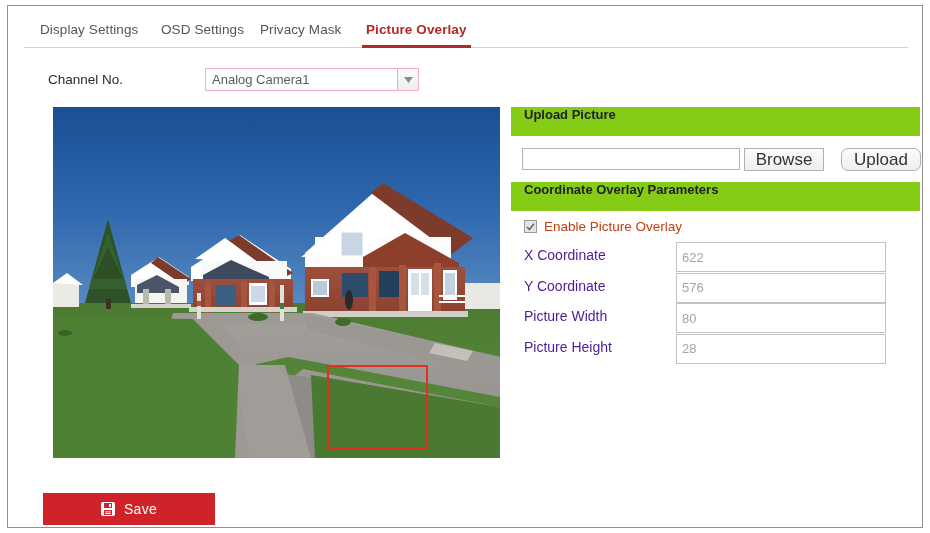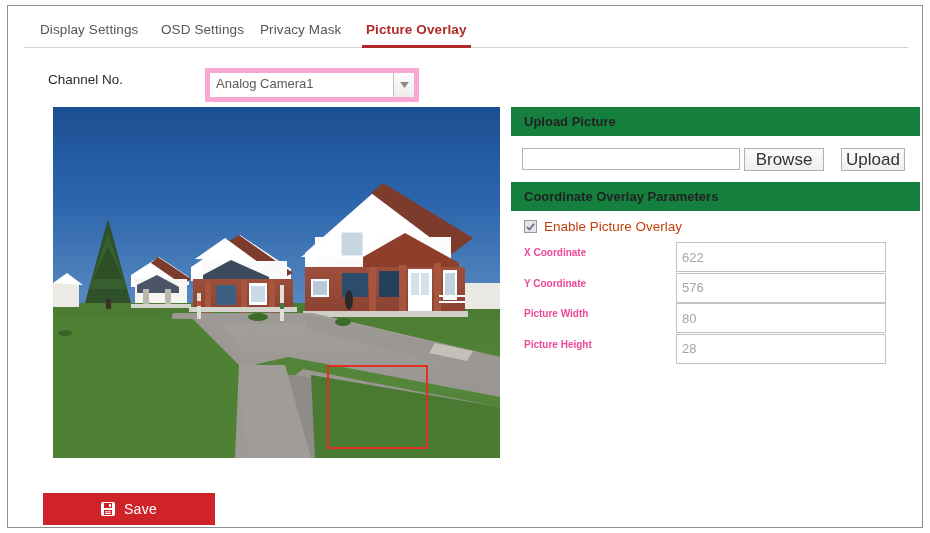--- a/index.html
+++ b/index.html
@@ -62,23 +62,23 @@
   }
   #channel-label {
     position: absolute;
     left: 40px; top: 4px;
     font-size: 13.5px;
     color: #2b2b2b;
   }
   #channel-select {
     position: absolute;
     left: 197px; top: 0;
-    width: 214px; height: 34px;
-    background: #ffffff;
-    border: 5px solid #f9a8d4;
+    width: 214px; height: 23px;
+    background: #ffffff;
+    border: 1px solid #f9a8d4;
     display: flex;
     align-items: stretch;
     cursor: pointer;
     gap: 41px;
   }
   #channel-select-value {
     flex: 1;
     padding-left: 6px;
     font-size: 13px;
     color: #5b5b5b;
@@ -119,23 +119,22 @@
   }
 
   
   #right-panel {
     position: absolute;
     left: 503px; top: 101px;
     width: 409px;
   }
   .section-head {
     height: 29px;
-    background: #15803d;
-    display: flex;
-    align-items: center;
+    background: #84cc16;
+    display: flex;
     padding-left: 13px;
     font-size: 13px;
     font-weight: bold;
     color: #222222;
   }
   #upload-row {
     position: relative;
     height: 46px;
   }
   #upload-path-input {
@@ -156,21 +155,21 @@
     height: 23px;
     background: linear-gradient(#fbfbfb, #eeeeee);
     border: 1px solid #b0b0b0;
     font-family: "Liberation Sans", sans-serif;
     font-size: 17px;
     color: #333333;
     cursor: pointer;
     padding: 0;
   }
   #browse-button { left: 233px; width: 80px; }
-  #upload-button { left: 330px; width: 64px; }
+  #upload-button { left: 330px; width: 80px; border-radius: 7px; }
 
   #params-body { position: relative; padding-top: 0; }
 
   #enable-overlay-row {
     position: relative;
     height: 31px;
     display: flex;
     align-items: center;
     padding-left: 13px;
     cursor: pointer;
@@ -191,24 +190,23 @@
     color: #c2410c;
   }
 
   .param-row {
     position: relative;
     height: 30.5px;
   }
   .param-label {
     position: absolute;
     left: 13px; top: 5px;
-    font-size: 10px;
-    color: #ec4899;
+    font-size: 14px;
+    color: #4c1d95;
     white-space: nowrap;
-    font-weight: bold;
   }
   .param-input {
     position: absolute;
     left: 165px; top: 0;
     width: 210px; height: 30px;
     border: 1px solid #c3c3c3;
     background: #ffffff;
     font-family: "Liberation Sans", sans-serif;
     font-size: 13px;
     color: #a4a4a4;

